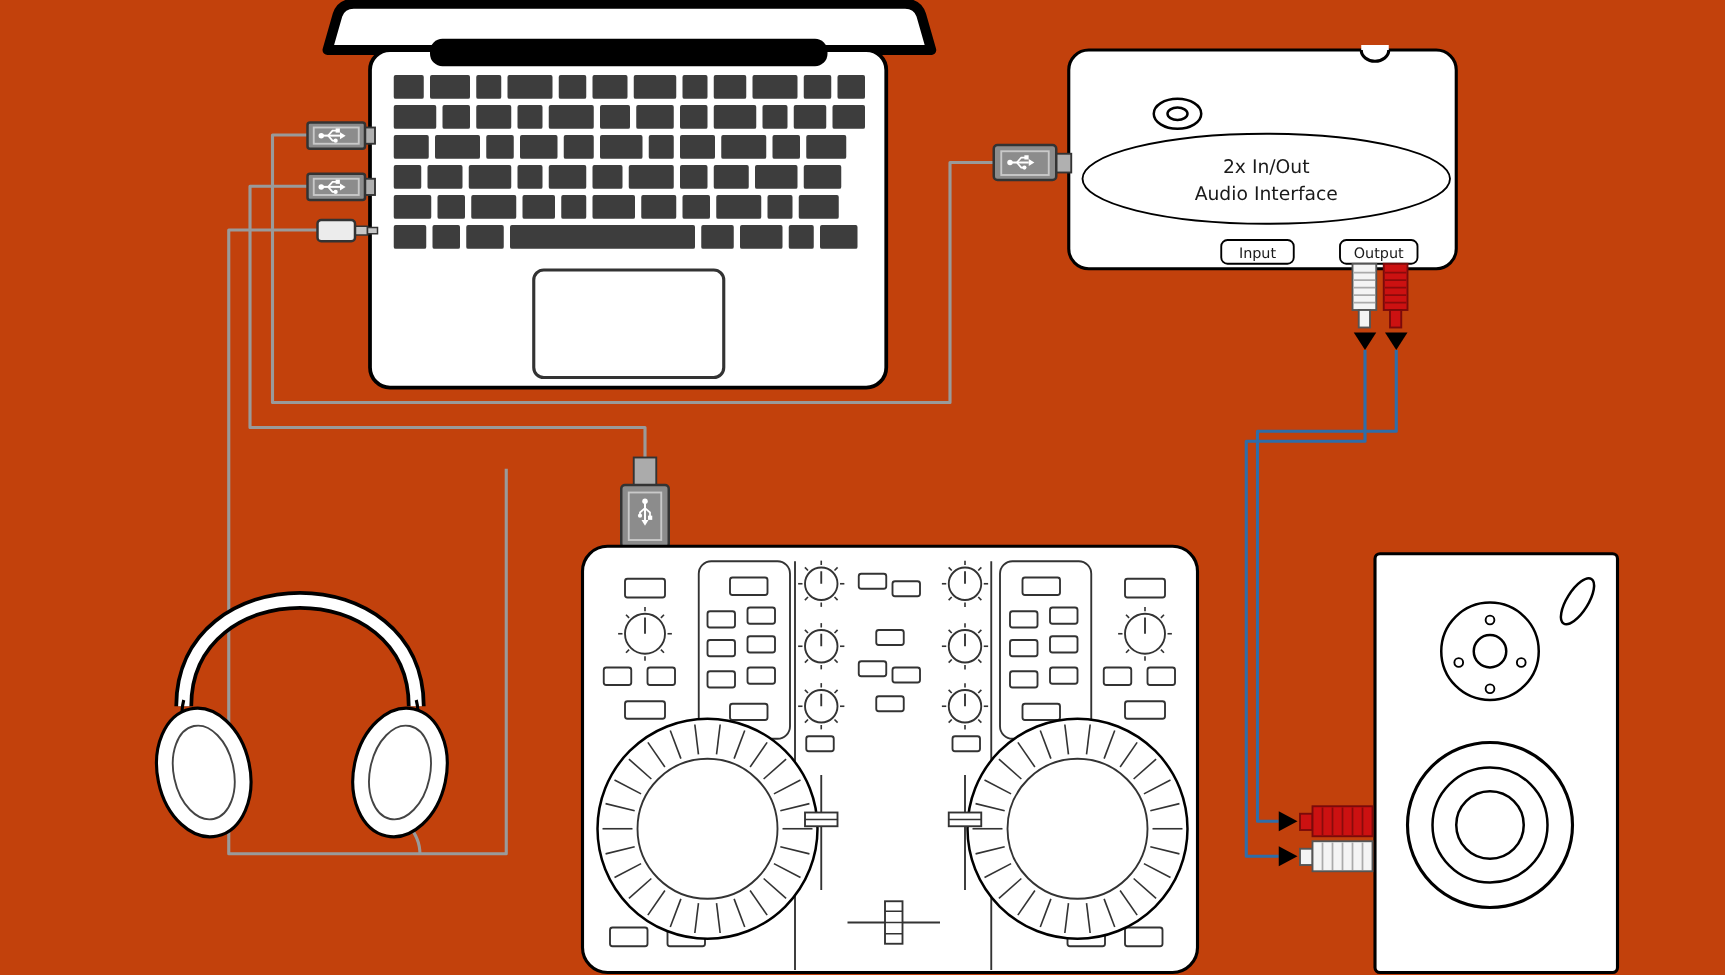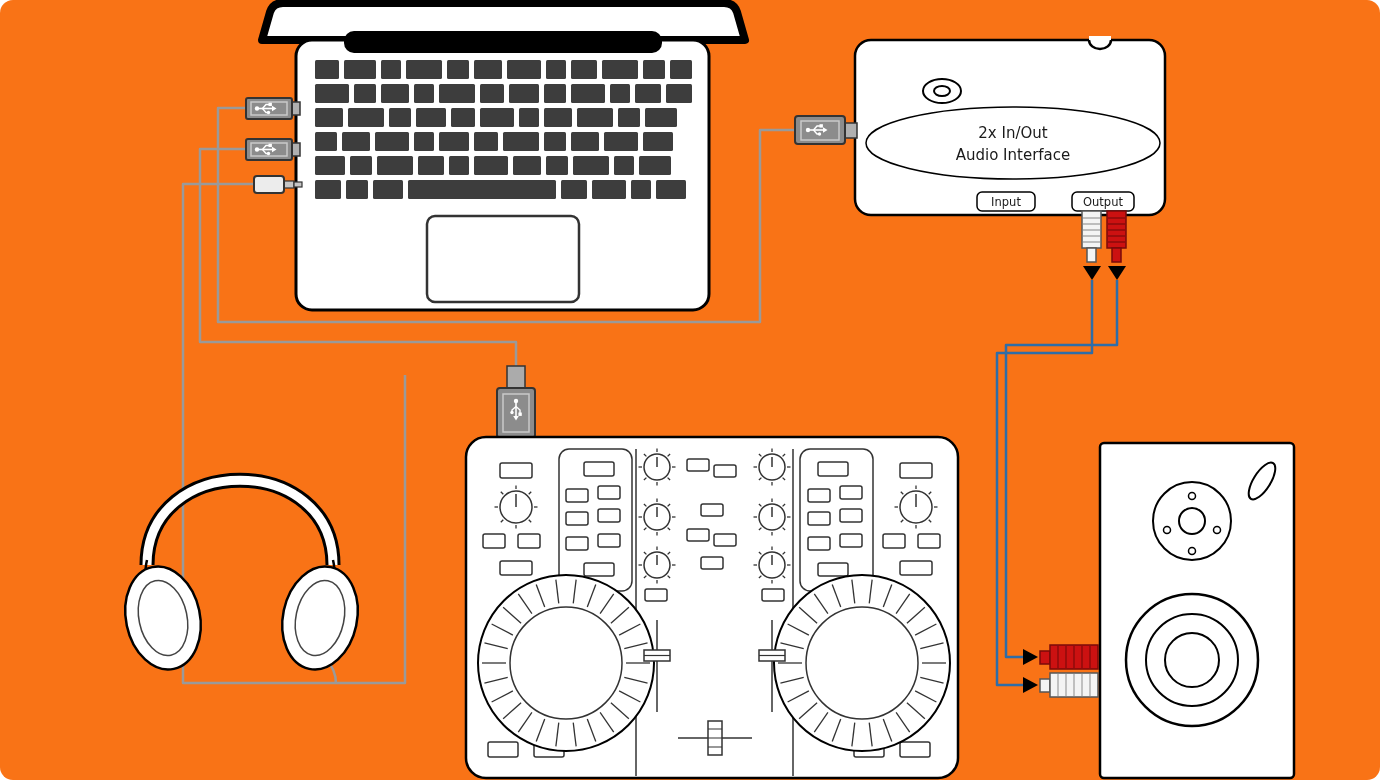--- a/index.html
+++ b/index.html
@@ -1,16 +1,16 @@
 <!DOCTYPE html>
 <html style="--outline: #000000; --key-dark: #3d3d3d; --cable-gray: #9a9a9a; --cable-blue: #2f6da8; --rca-red: #cc1111; --rca-red-dark: #7a0a0a; --rca-white: #f4f4f4; --usb-gray: #8c8c8c;"><head>
 <meta charset="utf-8">
 <style>
   html,body{margin:0;padding:0;background:#ffffff;}
-  .stage{width:1380px;height:780px;position:relative;overflow:hidden;background:#f97316;border-radius:13px;}
+  .stage{width:1380px;height:780px;position:relative;overflow:hidden;background:#c2410c;}
   svg{display:block;font-family:"DejaVu Sans",sans-serif;}
   text{fill:#1a1a1a;}
   .cable,.bluecable{fill:none;stroke-width:2.5;stroke-linejoin:round;}
   .cable{stroke:var(--cable-gray);}
   .bluecable{stroke:var(--cable-blue);}
   .key{fill:var(--key-dark);}
   .dev{fill:#fff;stroke:var(--outline);}
   .btn{fill:#fff;stroke:#333;stroke-width:1.5;}
   .panel{fill:#fff;stroke:#333;stroke-width:1.5;}
   .tick{stroke:#333;stroke-width:1.3;}

